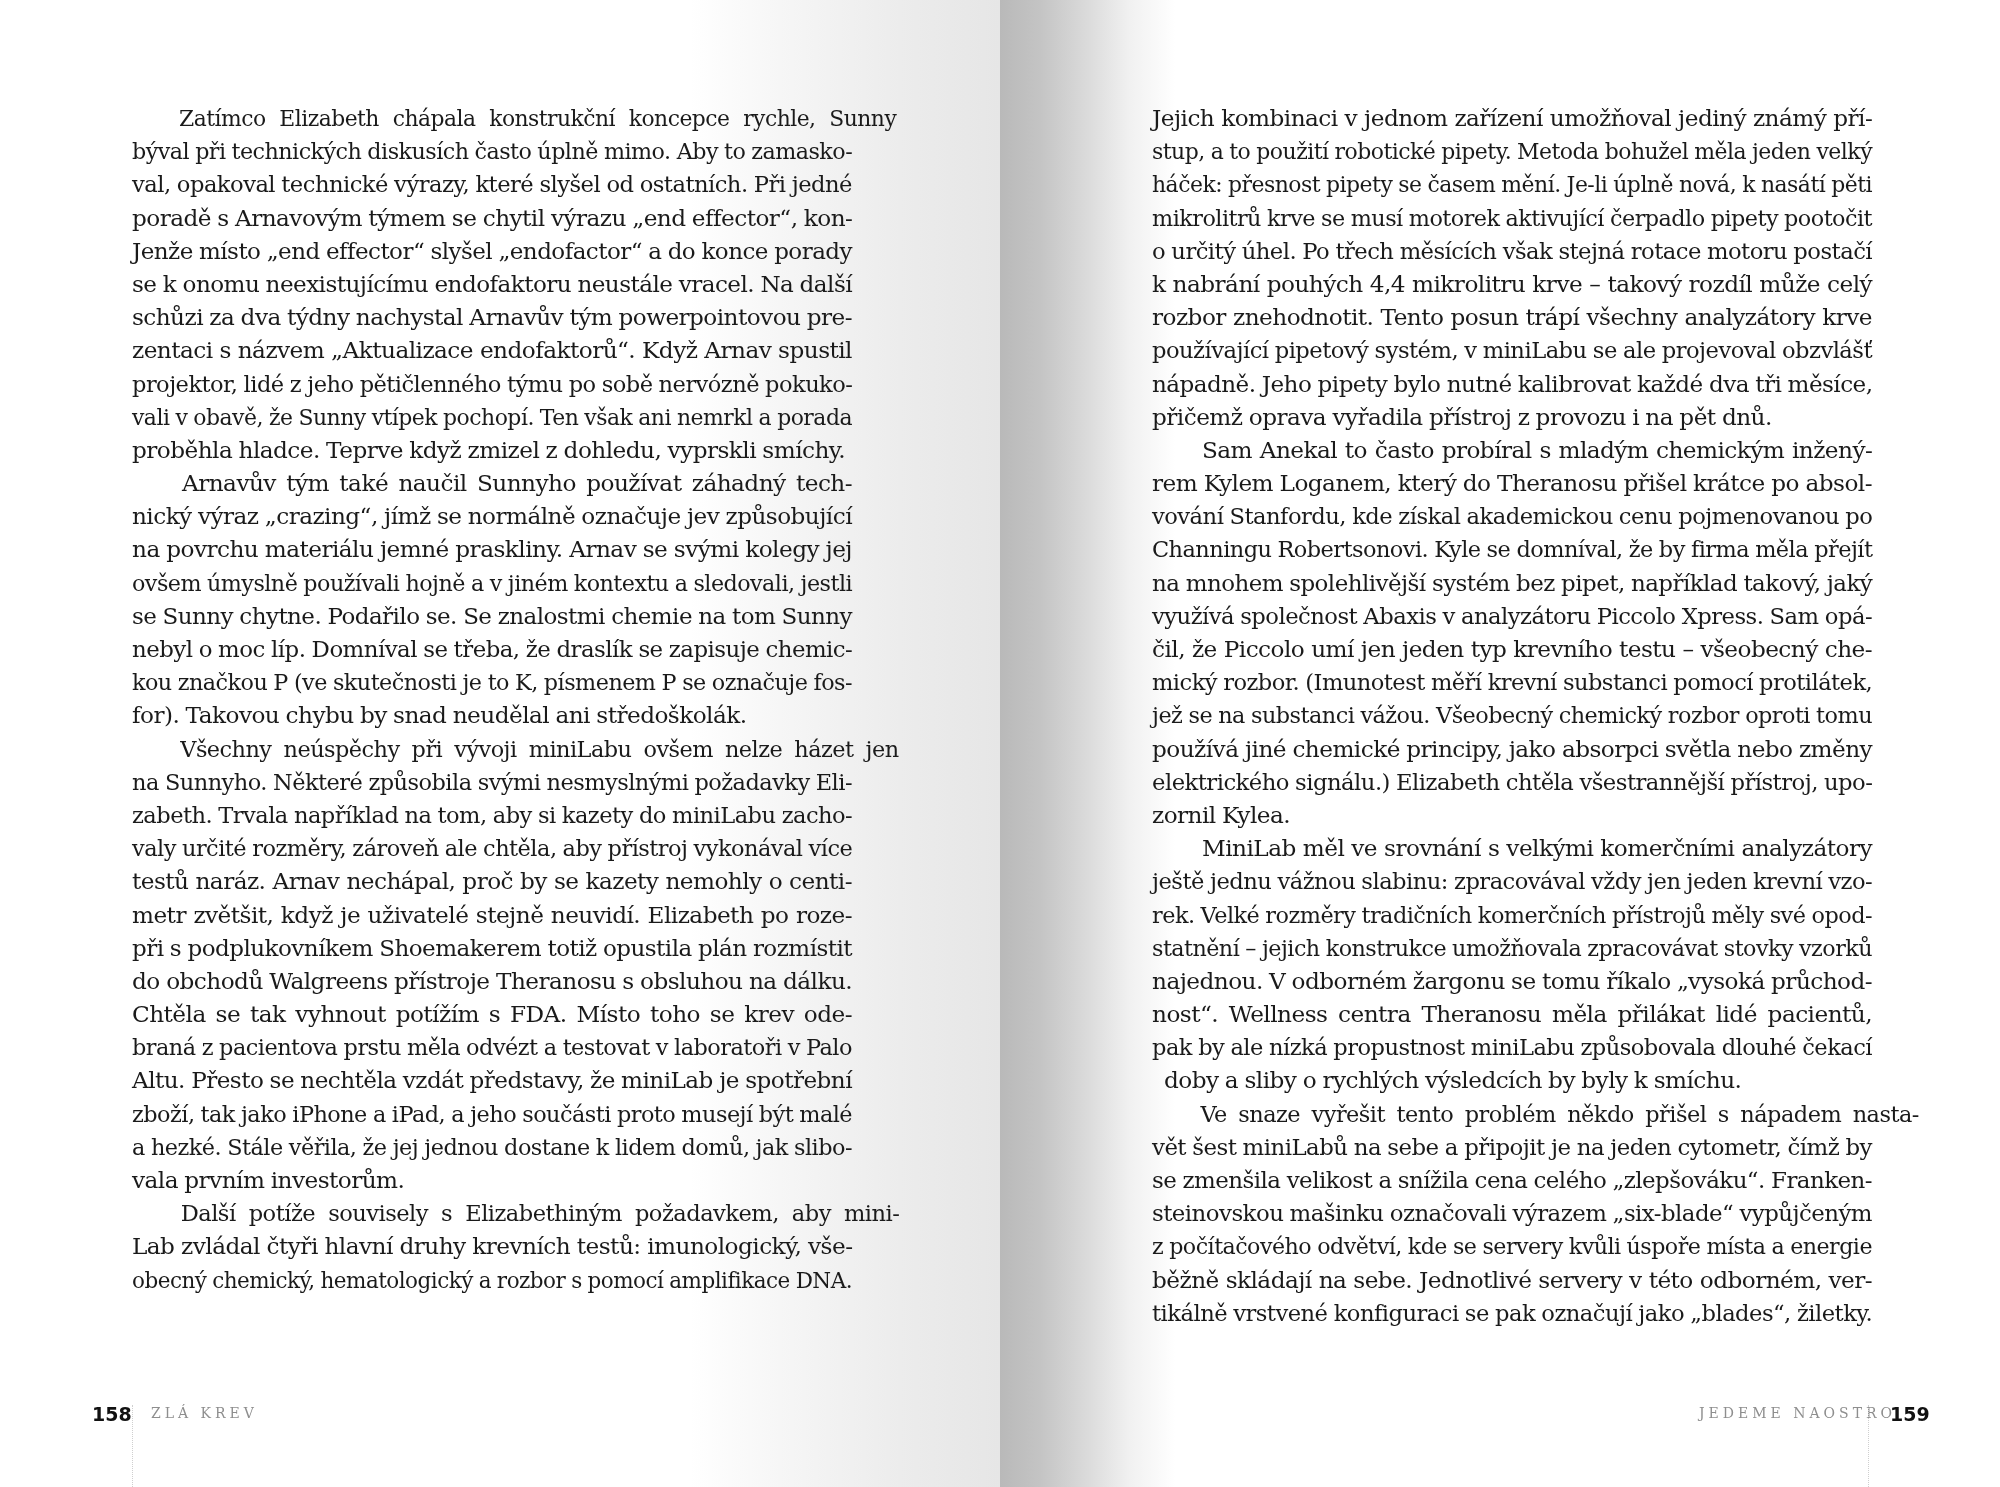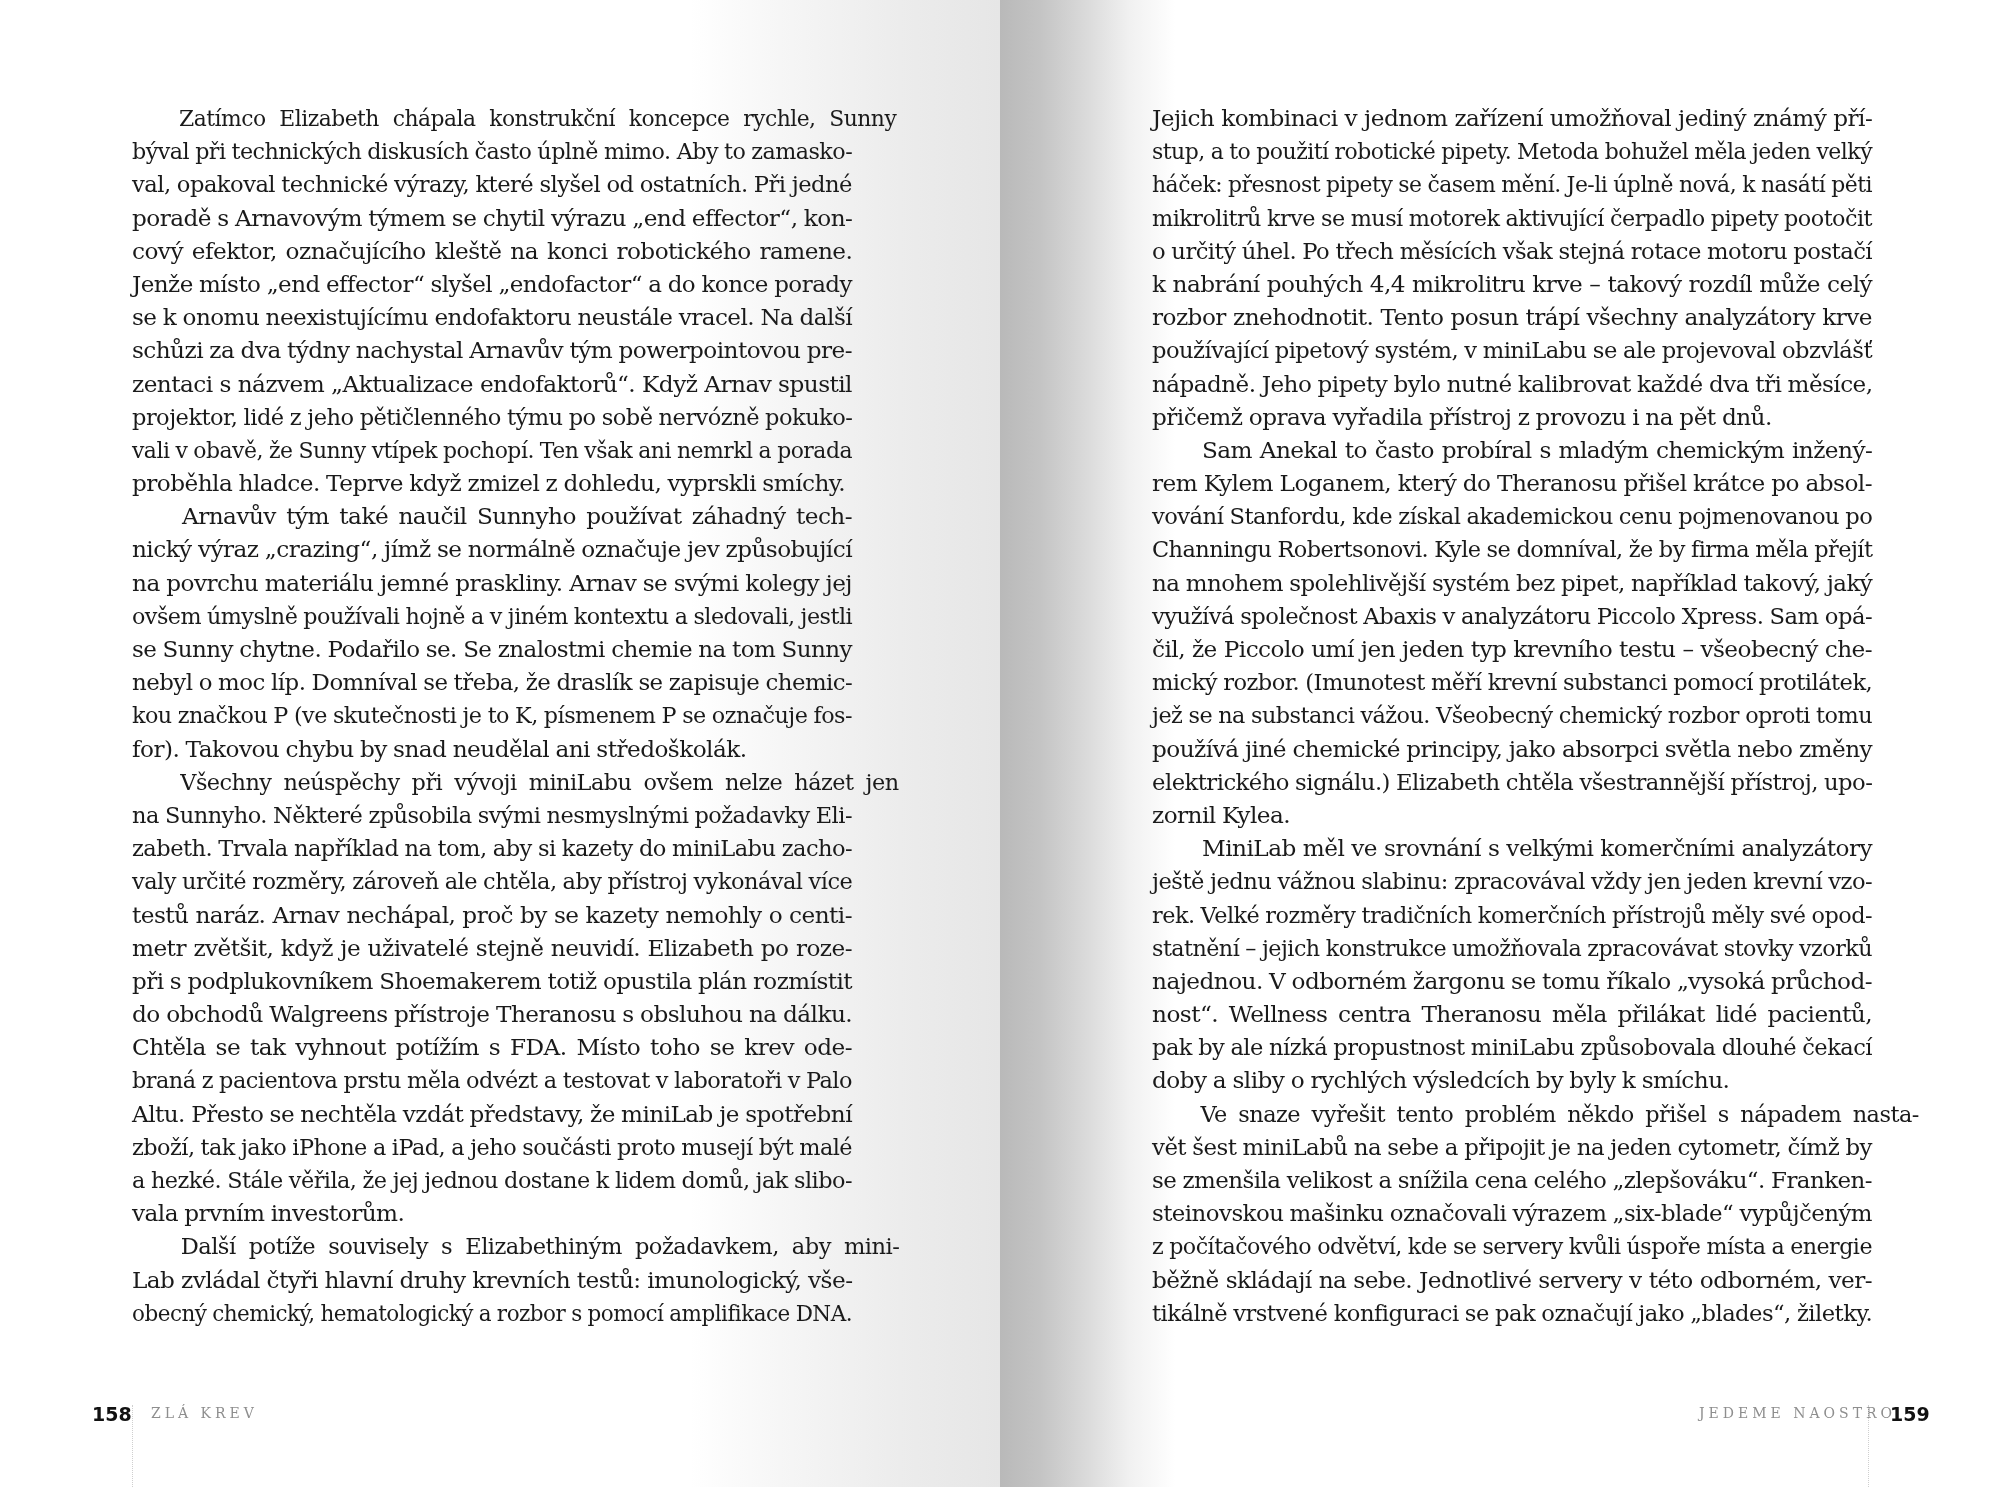--- a/index.html
+++ b/index.html
@@ -25,21 +25,20 @@
 </style>
 </head>
 <body>
 
 <div class="page page-left">
   <div class="column col-left" id="left-col">
       <span class="line indent" style="display: block; transform-origin: left center; transform: scaleX(0.9423); width: 761px;">Zatímco Elizabeth chápala konstrukční koncepce rychle, Sunny</span>
       <span class="line" style="display: block; transform-origin: left center; transform: scaleX(0.9587); width: 751px;">býval při technických diskusích často úplně mimo. Aby to zamasko-</span>
       <span class="line" style="display: block; transform-origin: left center; transform: scaleX(0.9769); width: 737px;">val, opakoval technické výrazy, které slyšel od ostatních. Při jedné</span>
       <span class="line" style="display: block; word-spacing: -0.5px;">poradě s Arnavovým týmem se chytil výrazu „end effector“, kon-</span>
-      <span class="line" style="display: block; word-spacing: 2.07143px;">cový efektor, označujícího kleště na konci robotického ramene.</span>
       <span class="line" style="display: block; transform-origin: left center; transform: scaleX(0.9931); width: 725px;">Jenže místo „end effector“ slyšel „endofactor“ a do konce porady</span>
       <span class="line" style="display: block; transform-origin: left center; transform: scaleX(0.9959); width: 723px;">se k onomu neexistujícímu endofaktoru neustále vracel. Na další</span>
       <span class="line" style="display: block; transform-origin: left center; transform: scaleX(0.9986); width: 721px;">schůzi za dva týdny nachystal Arnavův tým powerpointovou pre-</span>
       <span class="line" style="display: block; word-spacing: 0.0714286px;">zentaci s názvem „Aktualizace endofaktorů“. Když Arnav spustil</span>
       <span class="line" style="display: block; transform-origin: left center; transform: scaleX(0.9717); width: 741px;">projektor, lidé z jeho pětičlenného týmu po sobě nervózně pokuko-</span>
       <span class="line" style="display: block; transform-origin: left center; transform: scaleX(0.9461); width: 761px;">vali v obavě, že Sunny vtípek pochopí. Ten však ani nemrkl a porada</span>
       <span class="line last" style="display: block;">proběhla hladce. Teprve když zmizel z dohledu, vyprskli smíchy.</span>
       <span class="line indent" style="display: block; word-spacing: 3.5px;">Arnavův tým také naučil Sunnyho používat záhadný tech-</span>
       <span class="line" style="display: block; transform-origin: left center; transform: scaleX(0.9986); width: 721px;">nický výraz „crazing“, jímž se normálně označuje jev způsobující</span>
       <span class="line" style="display: block; word-spacing: -0.277778px;">na povrchu materiálu jemné praskliny. Arnav se svými kolegy jej</span>
@@ -95,21 +94,21 @@
       <span class="line" style="display: block; word-spacing: -0.375px;">používá jiné chemické principy, jako absorpci světla nebo změny</span>
       <span class="line" style="display: block; transform-origin: left center; transform: scaleX(0.9796); width: 735px;">elektrického signálu.) Elizabeth chtěla všestrannější přístroj, upo-</span>
       <span class="line last" style="display: block;">zornil Kylea.</span>
       <span class="line indent" style="display: block; word-spacing: 0.214286px;">MiniLab měl ve srovnání s velkými komerčními analyzátory</span>
       <span class="line" style="display: block; transform-origin: left center; transform: scaleX(0.9756); width: 738px;">ještě jednu vážnou slabinu: zpracovával vždy jen jeden krevní vzo-</span>
       <span class="line" style="display: block; transform-origin: left center; transform: scaleX(0.9651); width: 746px;">rek. Velké rozměry tradičních komerčních přístrojů měly své opod-</span>
       <span class="line" style="display: block; transform-origin: left center; transform: scaleX(0.9587); width: 751px;">statnění – jejich konstrukce umožňovala zpracovávat stovky vzorků</span>
       <span class="line" style="display: block; word-spacing: -0.5px;">najednou. V odborném žargonu se tomu říkalo „vysoká průchod-</span>
       <span class="line" style="display: block; word-spacing: -0.0714286px;">nost“. Wellness centra Theranosu měla přilákat lidé pacientů,</span>
       <span class="line" style="display: block; transform-origin: left center; transform: scaleX(0.973); width: 740px;">pak by ale nízká propustnost miniLabu způsobovala dlouhé čekací</span>
-      <span class="line last" style="display: block;">doby a sliby o rychlých výsledcích by byly k smíchu.</span>
+      <span class="line last" style="display: block; margin-left: 12px;">doby a sliby o rychlých výsledcích by byly k smíchu.</span>
       <span class="line indent" style="display: block; transform-origin: left center; transform: scaleX(0.9682); width: 742px;">Ve snaze vyřešit tento problém někdo přišel s nápadem nasta-</span>
       <span class="line" style="display: block; transform-origin: left center; transform: scaleX(0.9863); width: 730px;">vět šest miniLabů na sebe a připojit je na jeden cytometr, čímž by</span>
       <span class="line" style="display: block; transform-origin: left center; transform: scaleX(0.989); width: 728px;">se zmenšila velikost a snížila cena celého „zlepšováku“. Franken-</span>
       <span class="line" style="display: block; transform-origin: left center; transform: scaleX(0.9863); width: 730px;">steinovskou mašinku označovali výrazem „six-blade“ vypůjčeným</span>
       <span class="line" style="display: block; transform-origin: left center; transform: scaleX(0.9562); width: 753px;">z počítačového odvětví, kde se servery kvůli úspoře místa a energie</span>
       <span class="line" style="display: block; word-spacing: 0.0555556px;">běžně skládají na sebe. Jednotlivé servery v této odborném, ver-</span>
       <span class="line" style="display: block; transform-origin: left center; transform: scaleX(0.9769); width: 737px;">tikálně vrstvené konfiguraci se pak označují jako „blades“, žiletky.</span>
     </div>
   <span class="footer-title" style="right:150px; letter-spacing:4px;">JEDEME NAOSTRO</span>
   <span class="footer-rule" style="left:868px;"></span>

